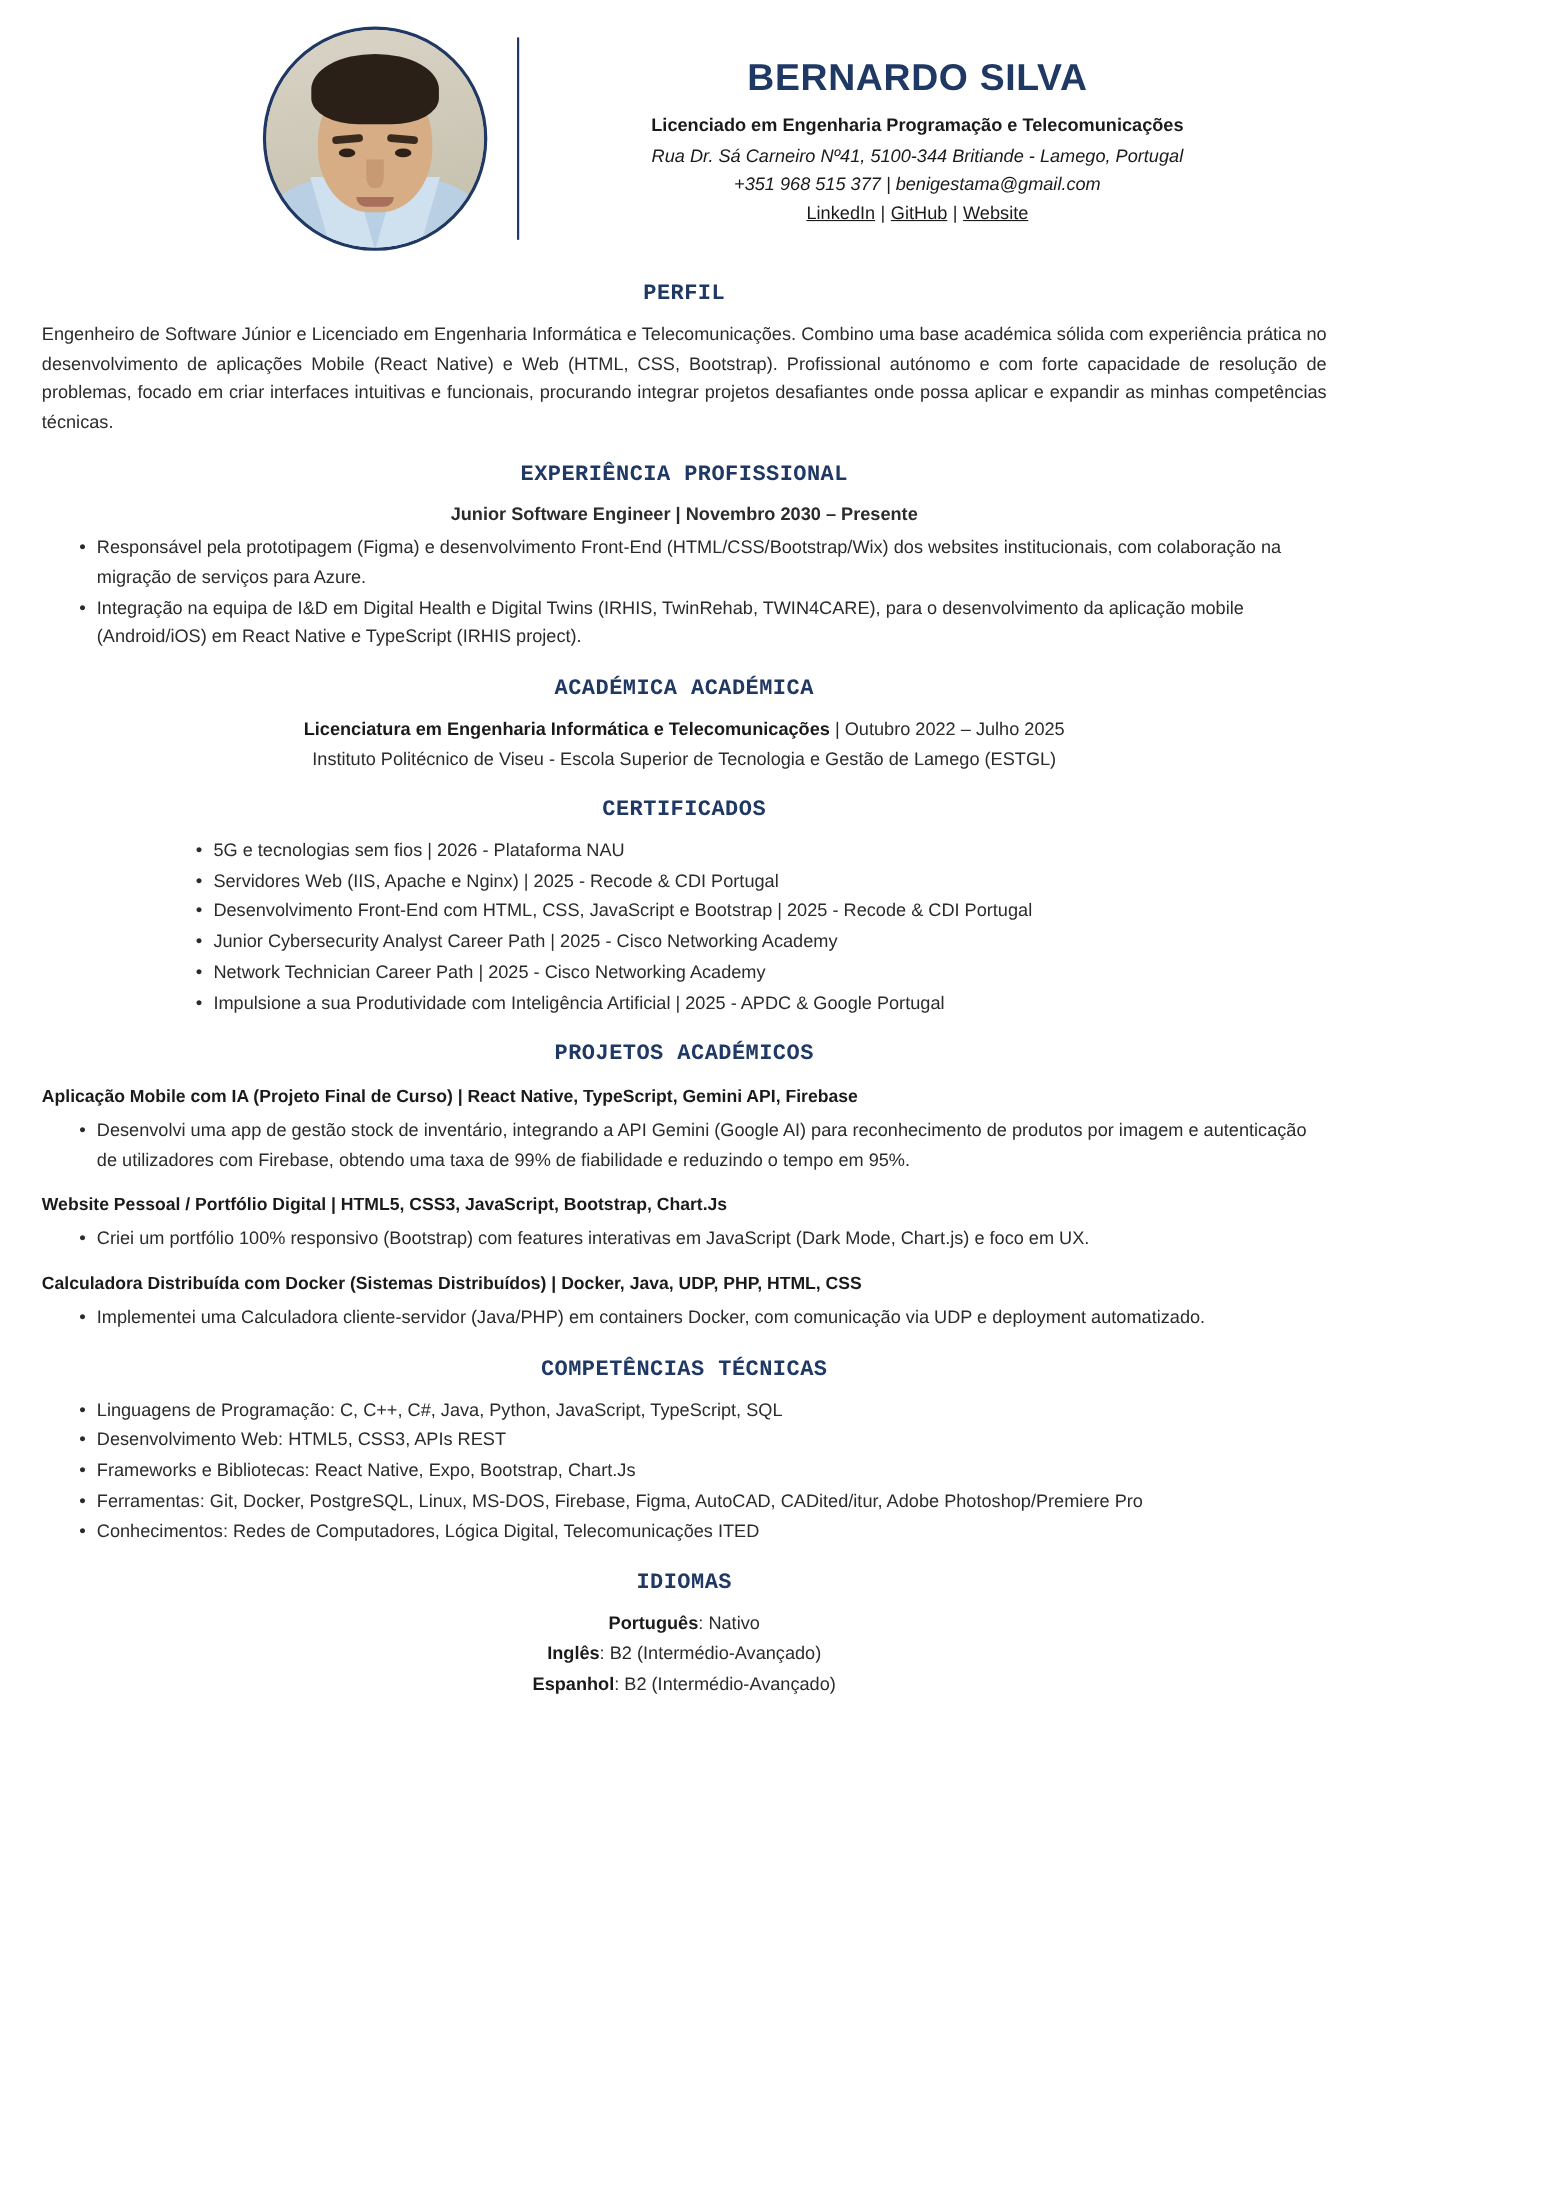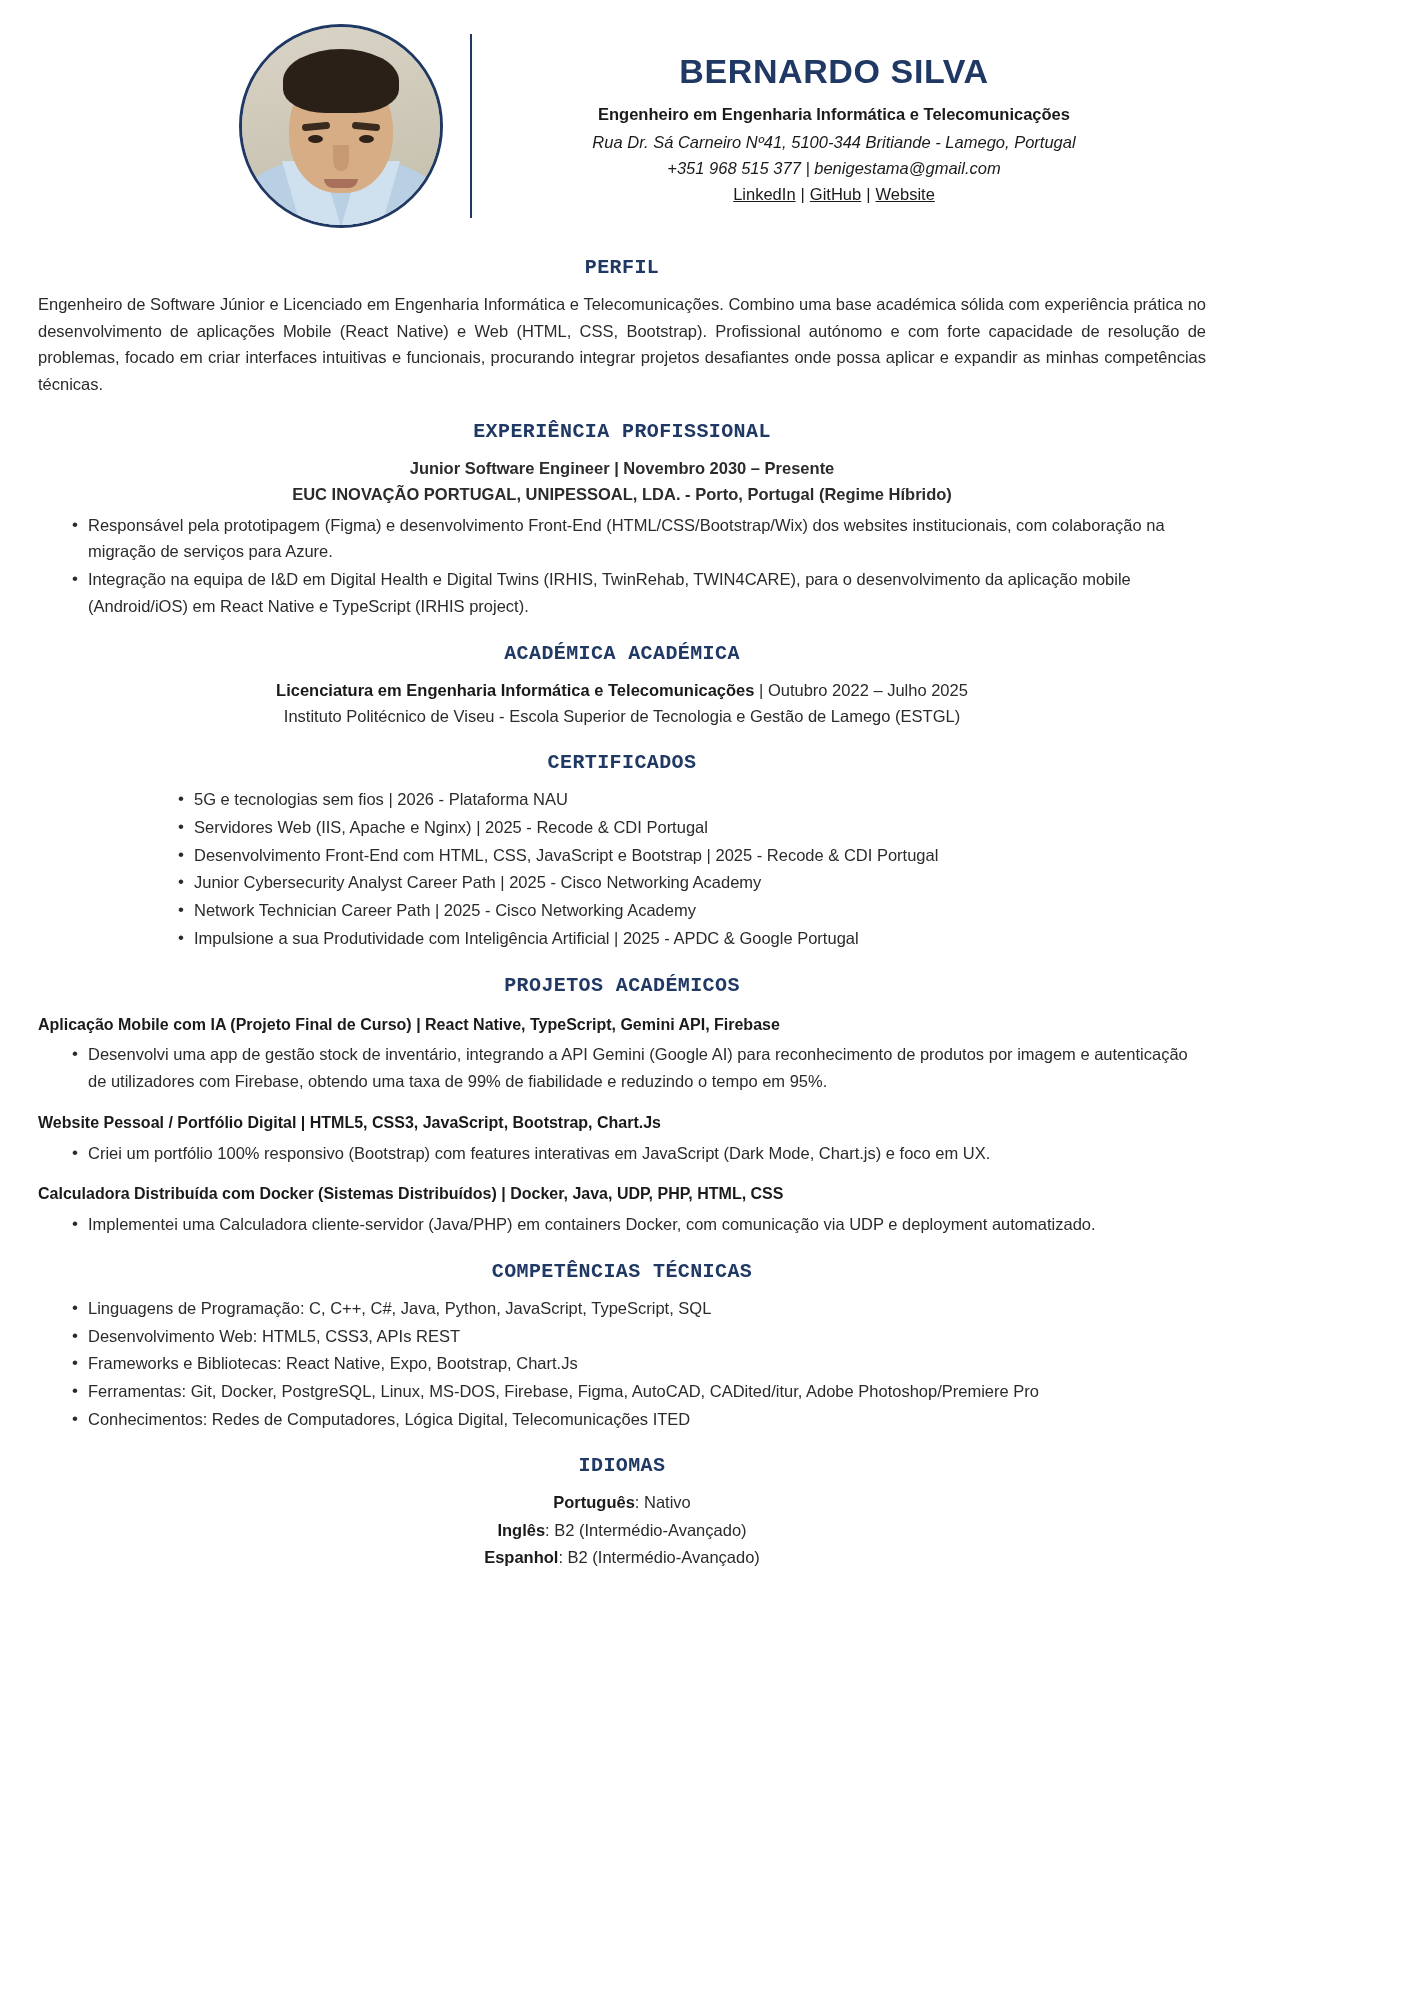--- a/index.html
+++ b/index.html
@@ -254,35 +254,34 @@
         <div class="eye-r"></div>
         <div class="nose"></div>
         <div class="mouth"></div>
       </div>
     </div>
 
     <div class="divider-v"></div>
 
     <div class="header-text">
       <div class="name">BERNARDO SILVA</div>
-      <div class="subtitle">Engenheiro em Engenharia Informática e Telecomunicações</div>
+      <div class="subtitle">Licenciado em Engenharia Programação e Telecomunicações</div>
       <div class="contact-line">Rua Dr. Sá Carneiro Nº41, 5100-344 Britiande - Lamego, Portugal</div>
       <div class="contact-line">+351 968 515 377 | benigestama@gmail.com</div>
       <div class="links">
         <a href="#">LinkedIn</a><span class="sep">|</span><a href="#">GitHub</a><span class="sep">|</span><a href="#">Website</a>
       </div>
     </div>
   </div>
 
   <div class="section-title">PERFIL</div>
   <p class="para">Engenheiro de Software Júnior e Licenciado em Engenharia Informática e Telecomunicações. Combino uma base académica sólida com experiência prática no desenvolvimento de aplicações Mobile (React Native) e Web (HTML, CSS, Bootstrap). Profissional autónomo e com forte capacidade de resolução de problemas, focado em criar interfaces intuitivas e funcionais, procurando integrar projetos desafiantes onde possa aplicar e expandir as minhas competências técnicas.</p>
 
   <div class="section-title">EXPERIÊNCIA PROFISSIONAL</div>
   <div class="center-line" style="font-weight:700;">Junior Software Engineer | Novembro 2030 – Presente</div>
-  <div class="center-line" style="font-weight:700;">EUC INOVAÇÃO PORTUGAL, UNIPESSOAL, LDA. - Porto, Portugal (Regime Híbrido)</div>
   <ul class="bullets slim">
     <li>Responsável pela prototipagem (Figma) e desenvolvimento Front-End (HTML/CSS/Bootstrap/Wix) dos websites institucionais, com colaboração na migração de serviços para Azure.</li>
     <li>Integração na equipa de I&amp;D em Digital Health e Digital Twins (IRHIS, TwinRehab, TWIN4CARE), para o desenvolvimento da aplicação mobile (Android/iOS) em React Native e TypeScript (IRHIS project).</li>
   </ul>
 
   <div class="section-title">ACADÉMICA ACADÉMICA</div>
   <div class="center-line"><b>Licenciatura em Engenharia Informática e Telecomunicações</b><span> | Outubro 2022 – Julho 2025</span></div>
   <div class="center-line">Instituto Politécnico de Viseu - Escola Superior de Tecnologia e Gestão de Lamego (ESTGL)</div>
 
   <div class="section-title">CERTIFICADOS</div>

